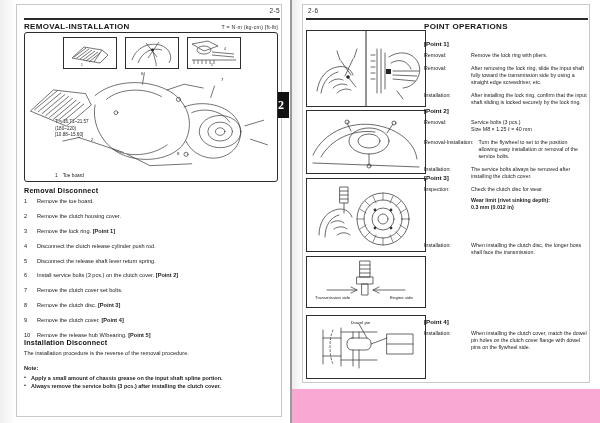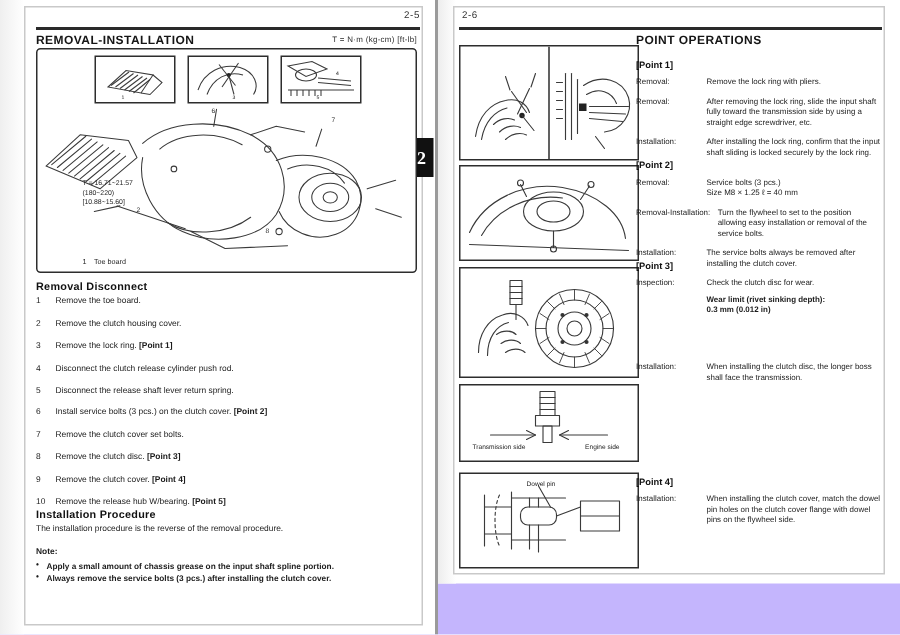--- a/index.html
+++ b/index.html
@@ -13,21 +13,21 @@
     font-family: "Liberation Sans", sans-serif;
     color: #1a1a1a;
     overflow: hidden;
     position: relative;
   }
 
   .spread {
     position: absolute;
     inset: 0;
     display: flex;
-    background: #c4b5fd;
+    background: #f9a8d4;
   }
 
   
   .page {
     position: relative;
     background: #ffffff;
     box-sizing: border-box;
   }
   .page-left {
     width: 292px;
@@ -455,21 +455,21 @@
       <div class="step">
         <span class="step-n">9</span>
         <span class="step-t"><span>Remove the clutch cover.</span> <b>[Point 4]</b></span>
       </div>
       <div class="step">
         <span class="step-n">10</span>
         <span class="step-t"><span>Remove the release hub W/bearing.</span> <b>[Point 5]</b></span>
       </div>
     </div>
 
-    <div class="proc-head ph-install">Installation Procedure</div>
+    <div class="proc-head ph-install">Installation Disconnect</div>
 
     <div class="install-body">
       <div>The installation procedure is the reverse of the removal procedure.</div>
       <div class="note-head">Note:</div>
       <ul class="note-list">
         <li>Apply a small amount of chassis grease on the input shaft spline portion.</li>
         <li>Always remove the service bolts (3 pcs.) after installing the clutch cover.</li>
       </ul>
     </div>
   </div>

